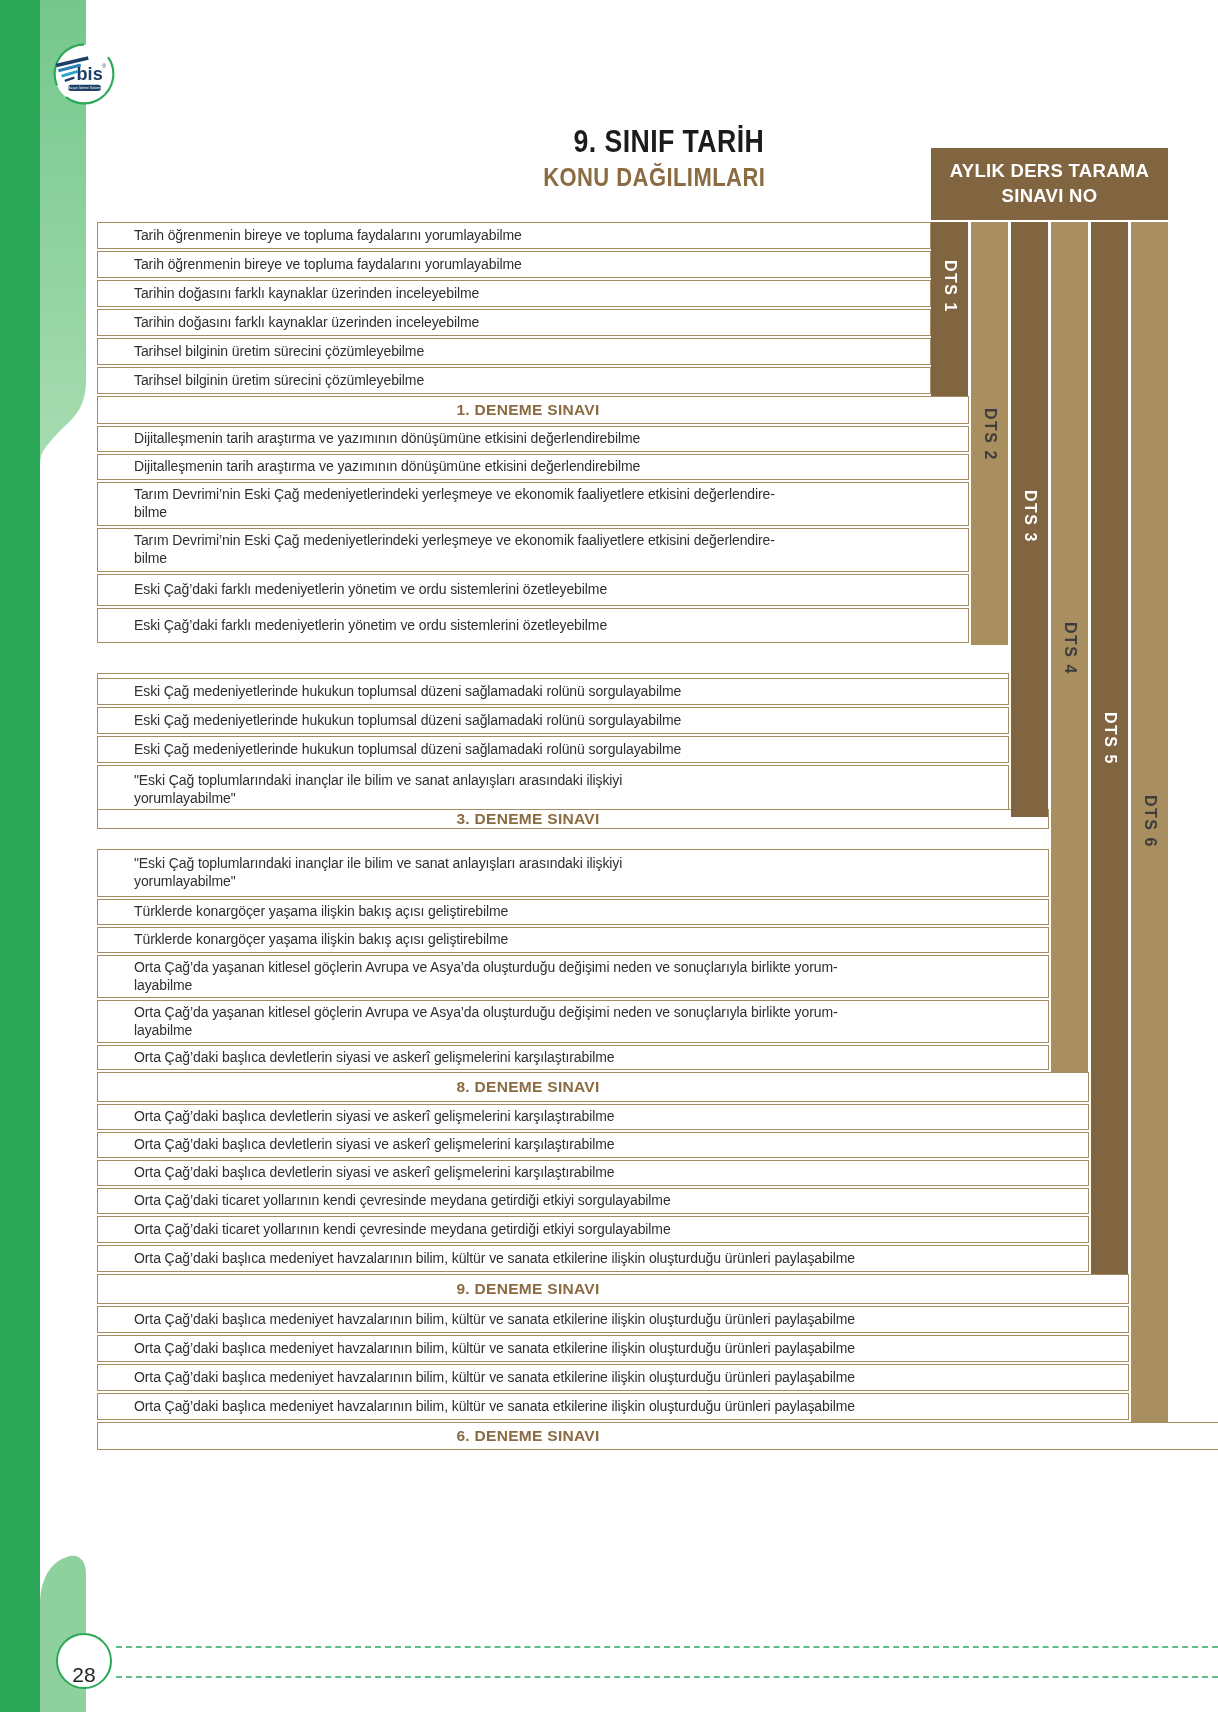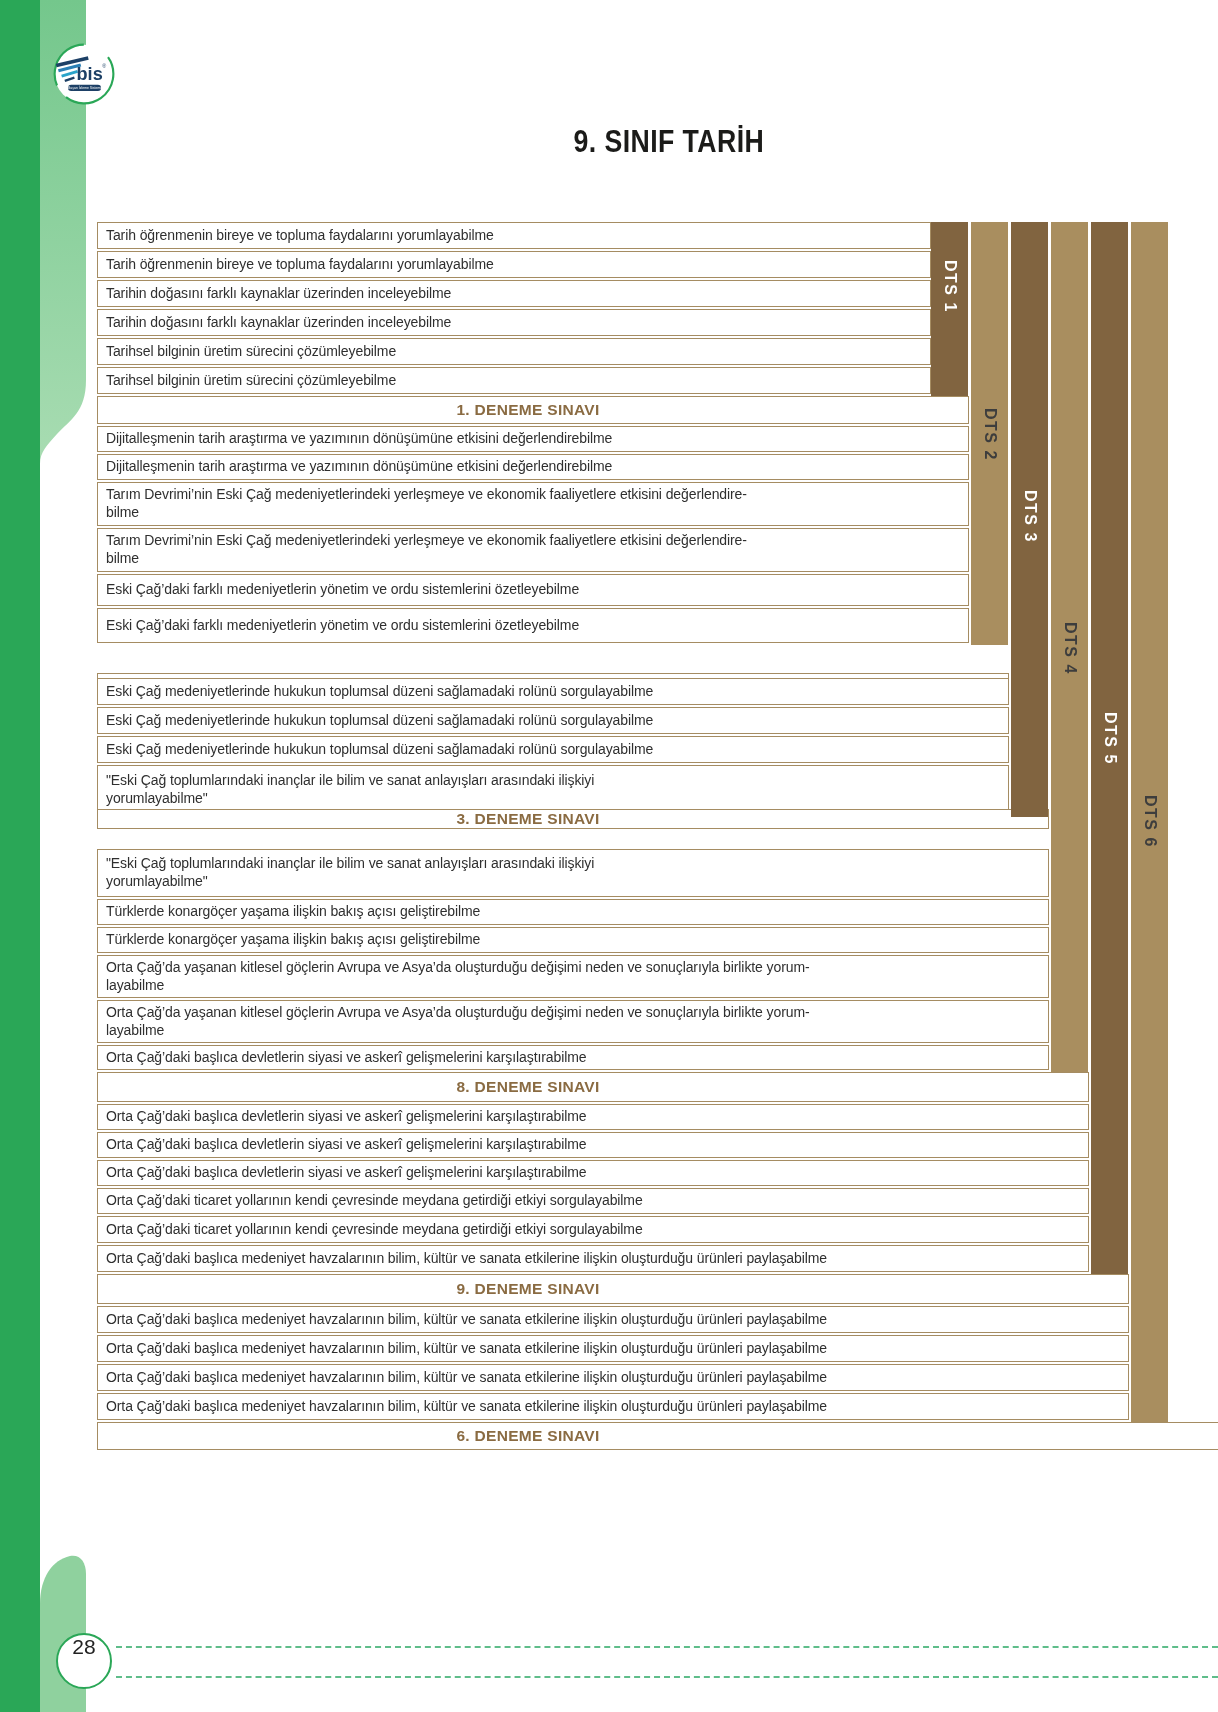--- a/index.html
+++ b/index.html
@@ -23,42 +23,42 @@
     position:absolute;left:931px;top:148px;width:237px;height:72px;background:var(--dark-brown);
     color:#fff;display:flex;flex-direction:column;align-items:center;justify-content:center;
     font-weight:bold;font-size:18.5px;line-height:1.35;letter-spacing:.3px;text-align:center;
   }
   
   .row{
     position:absolute;background:#fff;border:1px solid var(--row-border);box-sizing:border-box;
     display:flex;align-items:center;padding-left:8px;
     font-size:14px;line-height:1.28;color:#2f2f2f;letter-spacing:-.1px;
   }
-  .row-text{white-space:pre-line;}
+  .row-text{white-space:pre-line;margin-left:28px;}
   .exam-row{padding-left:0;display:block;}
   .exam-label{
     position:absolute;left:0;top:50%;transform:translateY(-50%);width:860px;text-align:center;
     font-weight:bold;font-size:15.5px;color:var(--accent);letter-spacing:.3px;
   }
   
   .dts-col{position:absolute;}
   .dts-col.dark{background:var(--dark-brown);}
   .dts-col.light{background:var(--light-brown);}
   .dts-label{
     position:absolute;left:50%;transform:translateX(-50%);
     writing-mode:vertical-rl;text-orientation:mixed;white-space:nowrap;
     font-weight:bold;font-size:16px;letter-spacing:1.5px;
   }
   .dts-col.dark .dts-label{color:#fff;}
   .dts-col.light .dts-label{color:#3d3d3d;}
   
   .page-num-circle{
     position:absolute;left:56px;top:1633px;width:56px;height:56px;border-radius:50%;
     background:#fff;border:2px solid var(--green-dark);box-sizing:border-box;
-    display:flex;align-items:flex-start;justify-content:center;
+    display:flex;align-items:flex-end;justify-content:center;
     font-size:21px;color:#222;z-index:3;
   }
   .dash-line{position:absolute;left:116px;width:1102px;height:0;border-top:2px dashed var(--dash-green);z-index:2;}
   .dash-top{top:1646px;}
   .dash-bottom{top:1676px;}
 </style>
 </head>
 <body>
 
 <div class="sheet" style="--dark-brown: #816440; --light-brown: #a98e5f; --row-border: #a58c62; --accent: #8a6b42; --green-dark: #2aa757; --dash-green: #5fbd8a;">
@@ -87,22 +87,27 @@
       <path d="M12,36.5 L21,33.5" stroke="#1d4066" stroke-width="2.2" fill="none"></path>
     </g>
     <text x="23" y="36" font-family="Liberation Sans, sans-serif" font-size="17" font-weight="bold" fill="#1d4066">bis</text>
     <text x="47" y="24" font-family="Liberation Sans, sans-serif" font-size="5" fill="#1d4066">®</text>
     <rect x="15" y="40" width="31" height="6" rx="3" fill="#1d4066"></rect>
     <text x="30.5" y="44.3" font-family="Liberation Sans, sans-serif" font-size="3.2" fill="#ffffff" text-anchor="middle">Başarı İzleme Sistemi</text>
   </svg>
 
   <div class="title-block">
     <span class="page-title">9. SINIF TARİH</span>
+    <span class="page-subtitle"><span>KONU DAĞILIMLARI</span></span>
   </div>
 
+  <div class="exam-header">
+    <div>AYLIK DERS TARAMA</div>
+    <div>SINAVI NO</div>
+  </div>
 
   <div id="table-root">
       <div class="row" style="left: 97px; top: 222px; width: 834px; height: 27px;">
         <span class="row-text">Tarih öğrenmenin bireye ve topluma faydalarını yorumlayabilme</span>
       </div>
       <div class="row" style="left: 97px; top: 251px; width: 834px; height: 27px;">
         <span class="row-text">Tarih öğrenmenin bireye ve topluma faydalarını yorumlayabilme</span>
       </div>
       <div class="row" style="left: 97px; top: 280px; width: 834px; height: 27px;">
         <span class="row-text">Tarihin doğasını farklı kaynaklar üzerinden inceleyebilme</span>

